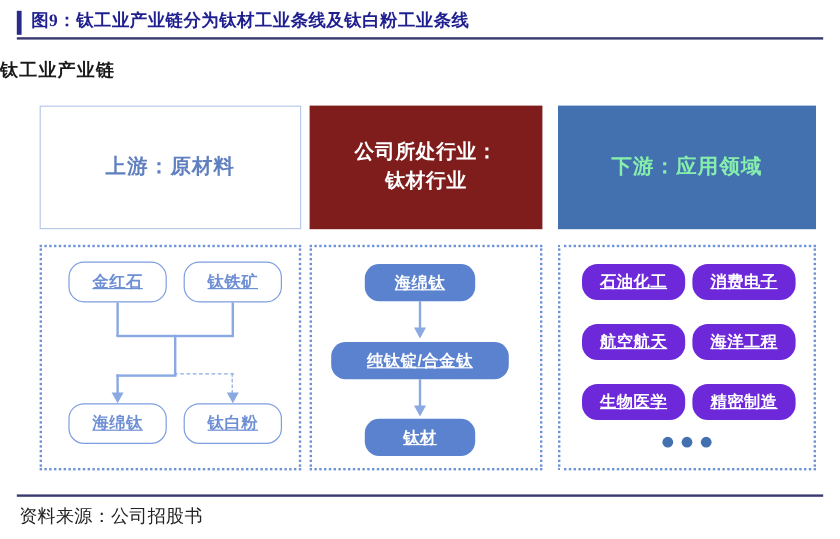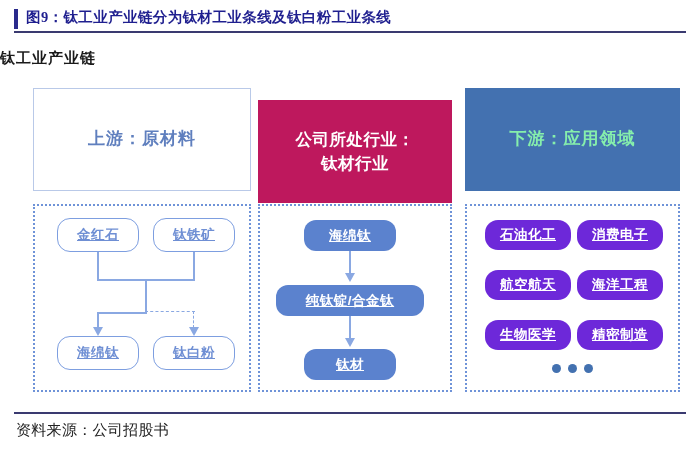--- a/index.html
+++ b/index.html
@@ -98,26 +98,25 @@
   }
   .head-up {
     background: #ffffff;
     border: 1px solid #b9c9e8;
     color: #5f7fbe;
     font-size: 17px;
     font-weight: bold;
     letter-spacing: 1px;
   }
   .head-mid {
-    background: #be185d;
+    background: #7f1d1d;
     color: #ffffff;
     font-size: 16.5px;
     font-weight: bold;
     letter-spacing: 0.5px;
-    margin-top: 12px;
   }
   .head-down {
     background: #4371b0;
     color: #86efac;
     font-size: 17px;
     font-weight: bold;
     letter-spacing: 1px;
   }
 
   

